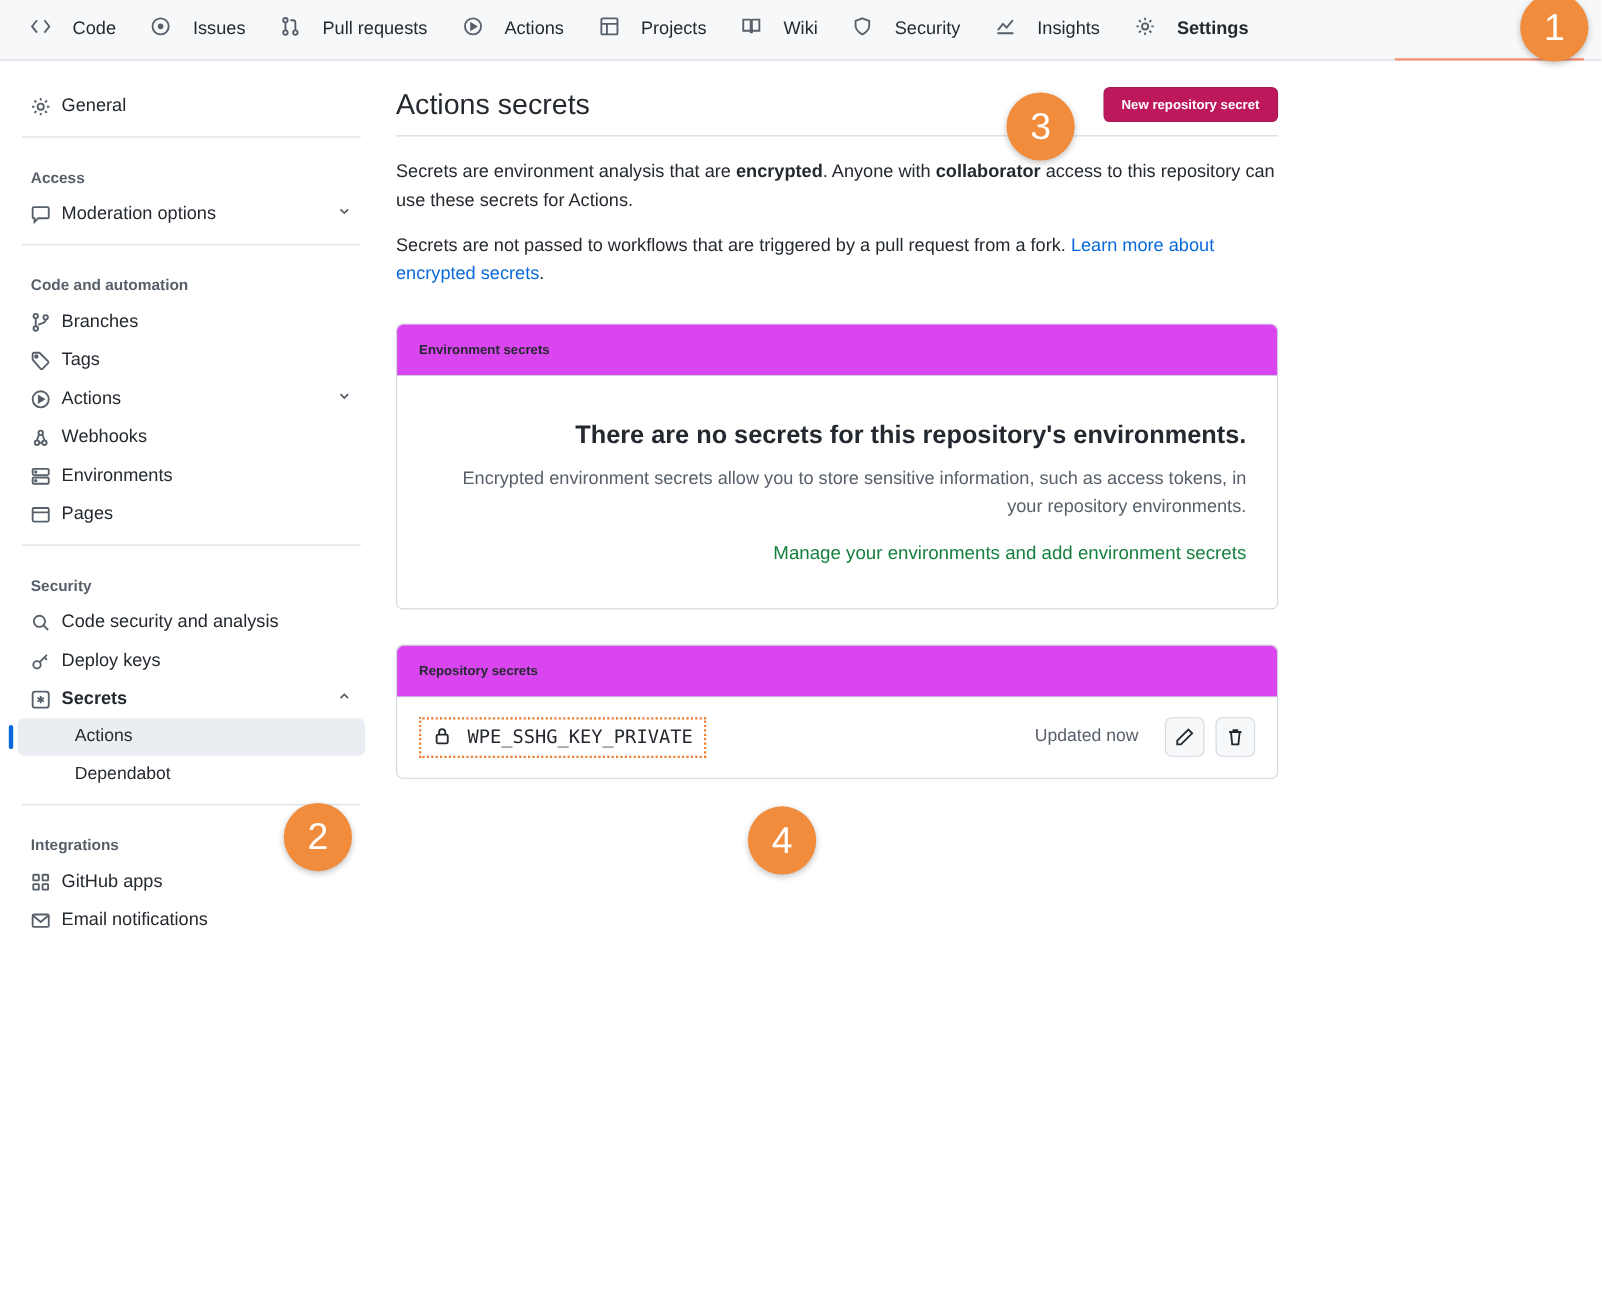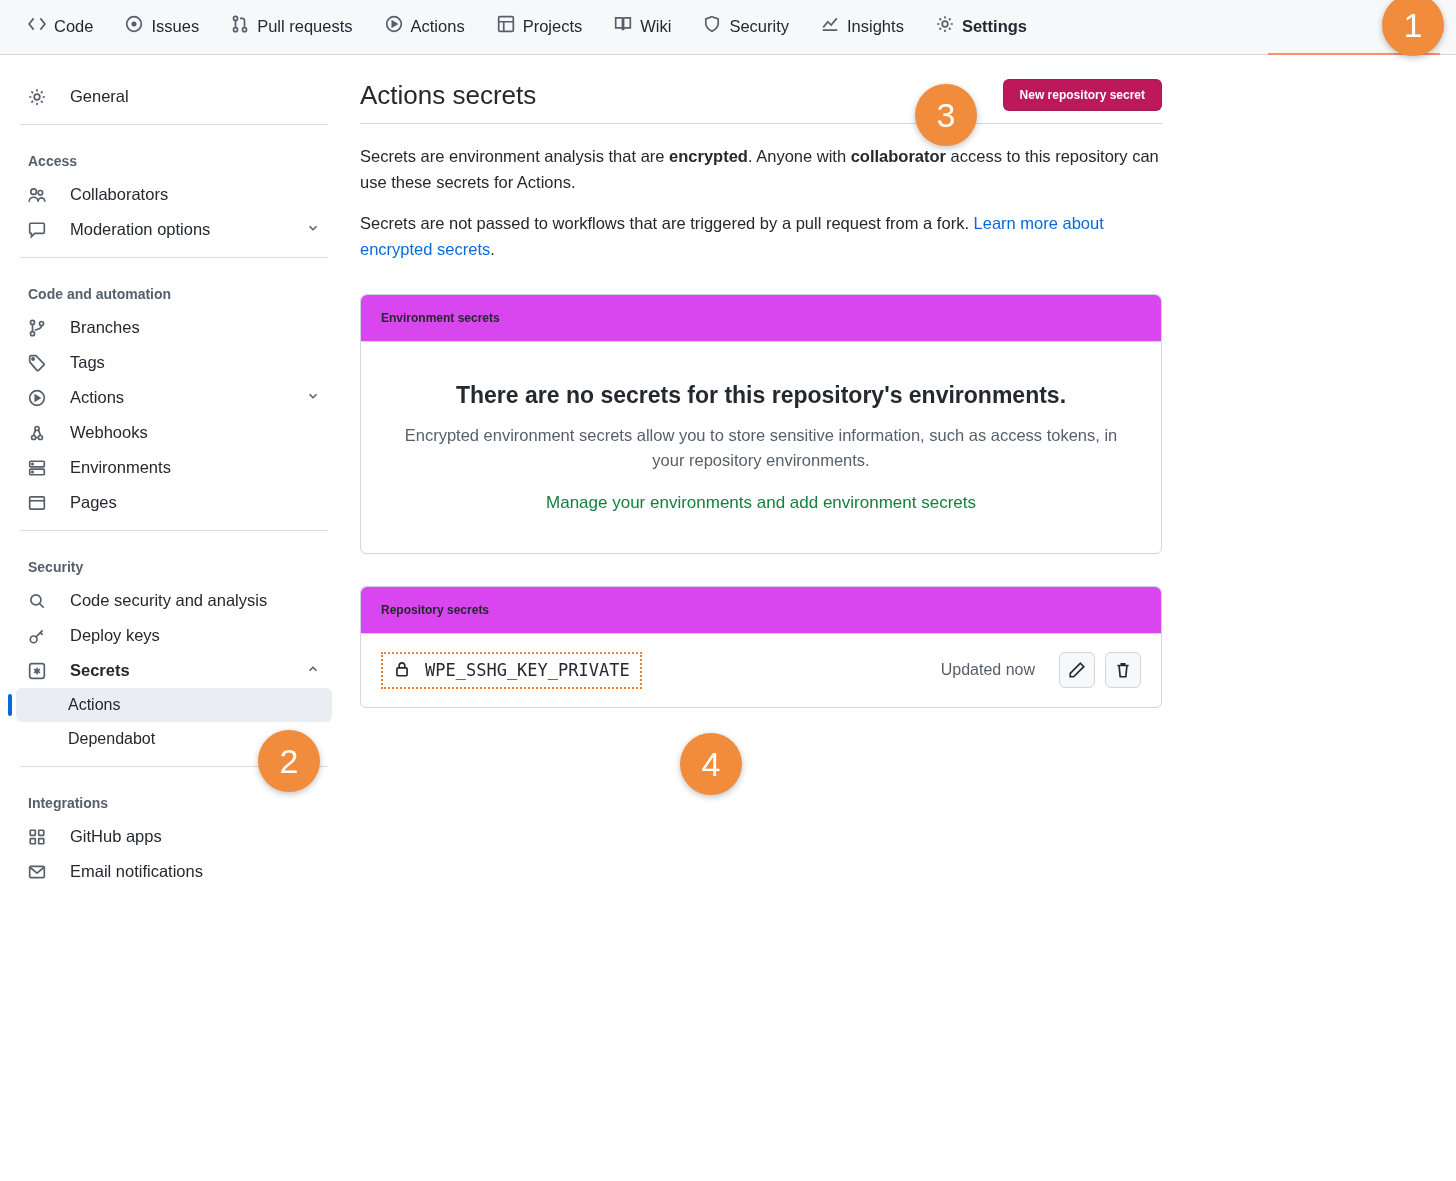--- a/index.html
+++ b/index.html
@@ -1,41 +1,41 @@
 <!DOCTYPE html>
 <html><head>
 <meta charset="utf-8">
 <style>
 * { box-sizing: border-box; margin: 0; padding: 0; }
 body { font-family: -apple-system, BlinkMacSystemFont, "Segoe UI", Helvetica, Arial, sans-serif; color: #24292f; background: #fff; font-size: 14px; }
 .topnav { display: flex; align-items: center; padding: 0 16px; background: #f6f8fa; border-bottom: 1px solid #d0d7de; height: 55px; gap: 8px; position: relative; }
-.topnav-item { display: flex; align-items: center; gap: 8px; padding: 8px 12px; color: #24292f; cursor: pointer; font-size: 16.5px; border-bottom: 2px solid transparent; }
+.topnav-item { display: flex; align-items: center; gap: 20px; padding: 8px 12px; color: #24292f; cursor: pointer; font-size: 16.5px; border-bottom: 2px solid transparent; }
 .topnav-item.active { font-weight: 600; }
 .topnav-item .icon { color: #57606a; }
 .active-underline { position: absolute; bottom: -1px; right: 16px; width: 172px; height: 2px; background: #fd8c73; }
 .container { display: flex; }
 .sidebar { width: 340px; padding: 24px 8px 24px 16px; }
-.side-item { display: flex; align-items: center; gap: 24px; padding: 8px 12px; border-radius: 6px; cursor: pointer; font-size: 16.5px; color: #24292f; }
+.side-item { display: flex; align-items: center; gap: 10px; padding: 8px 12px; border-radius: 6px; cursor: pointer; font-size: 16.5px; color: #24292f; }
 .side-item .icon { color: #57606a; width: 18px; height: 18px; display:flex; align-items:center; justify-content:center; }
 .side-item.sub { padding-left: 52px; font-size: 16px; }
 .side-item.active { background: #eaeef2; position: relative; }
 .side-item.active::before { content:""; position:absolute; left:-8px; top:6px; bottom:6px; width:4px; background:#0969da; border-radius:2px; }
 .side-item.bold { font-weight: 600; }
 .side-item .chev { margin-left: auto; color:#57606a; }
 .side-group-label { font-size: 14px; font-weight: 600; color: #57606a; padding: 18px 12px 8px; }
 .side-hr { border: none; border-top: 1px solid #d8dee4; margin: 10px 4px; }
 .main { flex: 1; padding: 24px 28px 40px 20px; max-width: 850px; }
 .page-head { display: flex; align-items: center; justify-content: space-between; padding-bottom: 12px; border-bottom: 1px solid #d0d7de; margin-bottom: 20px; }
 .page-title { font-size: 26px; font-weight: 400; }
 .btn-primary { background: #be185d; color: #fff; border: 1px solid rgba(27,31,36,0.15); border-radius: 6px; padding: 8px 16px; font-size: 12px; font-weight: 600; cursor: pointer; }
 .desc { font-size: 16.5px; line-height: 1.55; margin-bottom: 16px; color: #24292f; }
 .desc a { color: #0969da; text-decoration: none; }
 .panel { border: 1px solid #d0d7de; border-radius: 6px; margin-top: 32px; }
 .panel-head { background: #d946ef; padding: 16px 20px; font-size: 12px; font-weight: 600; border-bottom: 1px solid #d0d7de; border-radius: 6px 6px 0 0; }
-.panel-body { padding: 40px 28px; text-align: center; }
+.panel-body { padding: 40px 28px; text-align: right; }
 .empty-title { font-size: 23px; font-weight: 700; margin-bottom: 14px; }
 .empty-sub { font-size: 16.5px; color: #57606a; margin-bottom: 20px; line-height: 1.5; }
 .empty-link { color: #15803d; font-size: 17px; text-decoration: none; }
 .secret-row { display: flex; align-items: center; padding: 18px 20px; gap: 4px; }
 .secret-name-wrap { display: flex; align-items: center; gap: 14px; border: 2px dotted #f08030; padding: 6px 10px; }
 .secret-name { font-family: ui-monospace, SFMono-Regular, Menlo, monospace; font-size: 17px; }
 .secret-meta { margin-left: auto; color: #57606a; font-size: 16px; margin-right: 14px; }
 .icon-btn { width: 36px; height: 36px; border: 1px solid #d0d7de; border-radius: 6px; background: #f6f8fa; display: flex; align-items: center; justify-content: center; cursor: pointer; margin-left: 6px; color: #24292f; }
 .annot { position: absolute; width: 62px; height: 62px; border-radius: 50%; background: #f08c3c; color: #fff; font-size: 34px; display: flex; align-items: center; justify-content: center; box-shadow: 0 2px 6px rgba(0,0,0,0.25); z-index: 50; }
 .icon svg { width: 18px; height: 18px; }
@@ -116,30 +116,20 @@
           <svg viewBox="0 0 16 16" fill="none" stroke="currentColor" stroke-width="1.5">
             <circle cx="8" cy="8" r="2.5"></circle>
             <path d="M8 1v2M8 13v2M1 8h2M13 8h2M3 3l1.5 1.5M11.5 11.5L13 13M3 13l1.5-1.5M11.5 4.5L13 3"></path>
           </svg>
         </span>
         <span>General</span>
       </div>
     <hr class="side-hr">
 
     <div class="side-group-label">Access</div>
-    <div class="side-item">
-        <span class="icon">
-          <svg viewBox="0 0 16 16" fill="none" stroke="currentColor" stroke-width="1.5">
-            <circle cx="5" cy="5" r="2.5"></circle>
-            <circle cx="11" cy="6" r="2"></circle>
-            <path d="M1 14c0-2.5 2-4 4-4s4 1.5 4 4M9 14c0-2 1.5-3.5 3-3.5s3 1.5 3 3.5"></path>
-          </svg>
-        </span>
-        <span>Collaborators</span>
-      </div>
     <div class="side-item">
         <span class="icon">
           <svg viewBox="0 0 16 16" fill="none" stroke="currentColor" stroke-width="1.5">
             <path d="M1.5 3a1 1 0 011-1h11a1 1 0 011 1v7a1 1 0 01-1 1H6l-3 3v-3H2.5a1 1 0 01-1-1z"></path>
           </svg>
         </span>
         <span>Moderation options</span>
         <span class="chev"><svg width="14" height="14" viewBox="0 0 16 16" fill="none" stroke="currentColor" stroke-width="1.8">
             <path d="M4 6l4 4 4-4"></path>
           </svg></span>

